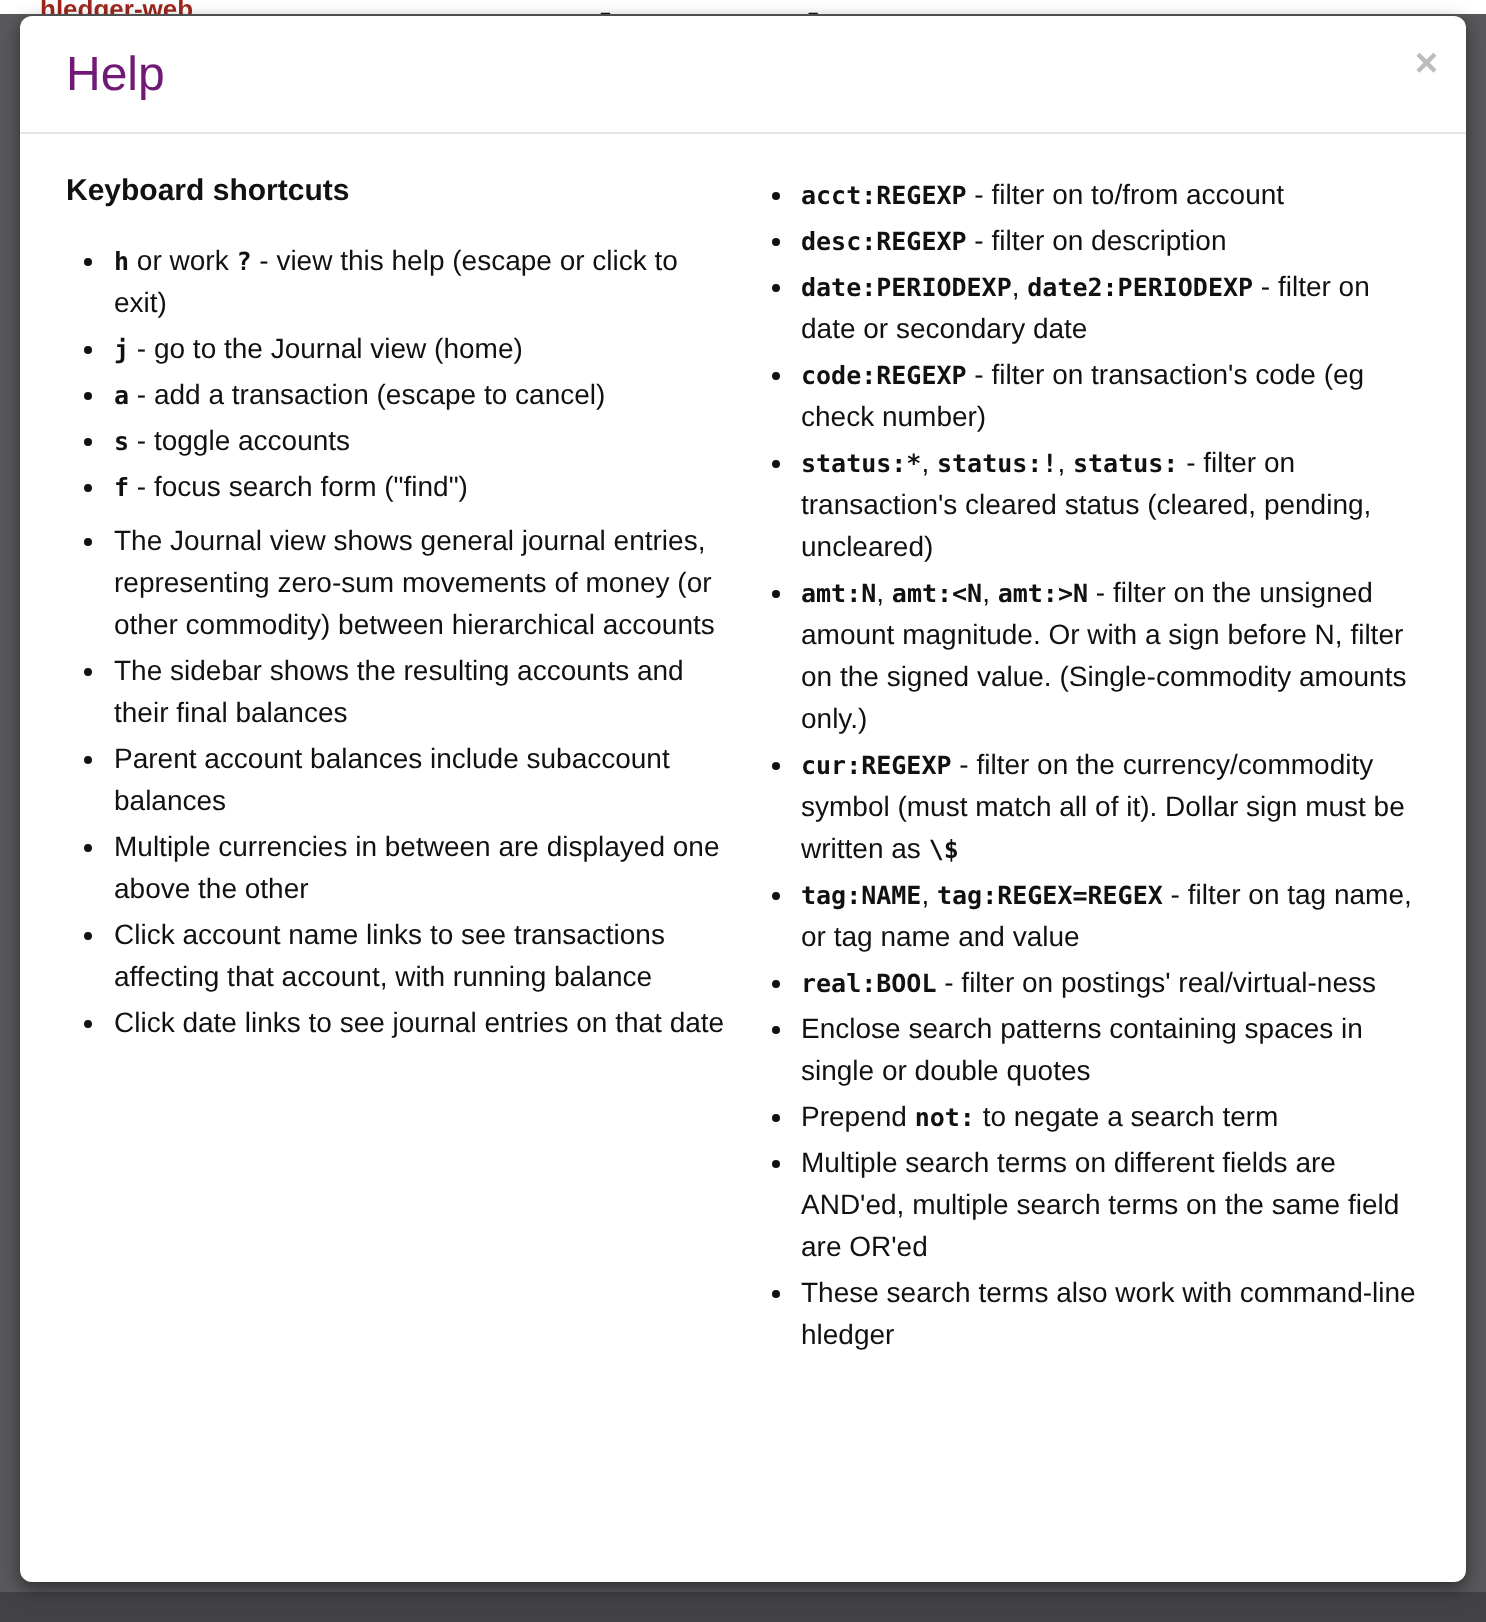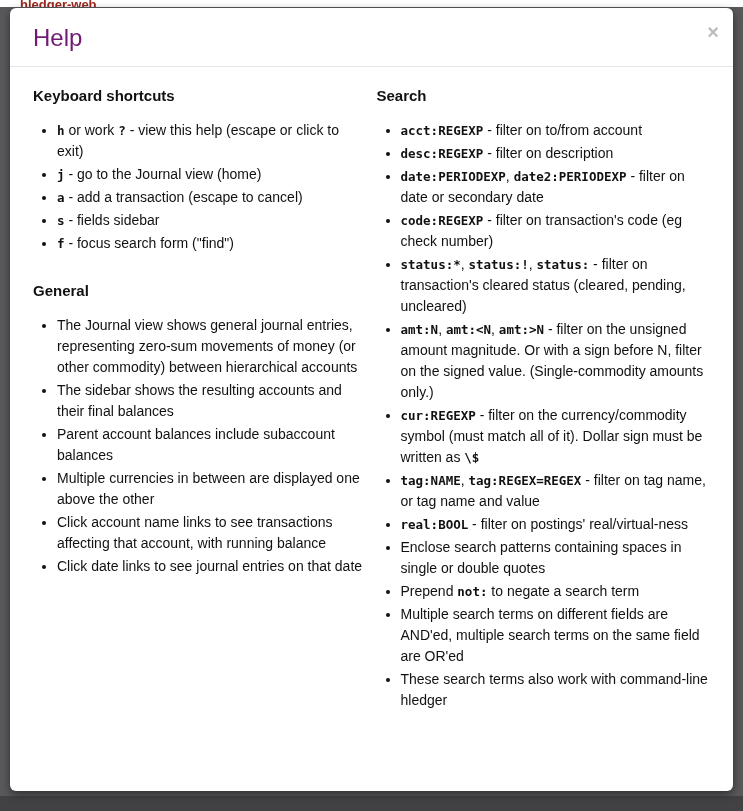--- a/index.html
+++ b/index.html
@@ -74,35 +74,33 @@
     <span class="close">×</span>
     <h2 class="modal-title">Help</h2>
   </div>
   <div class="modal-body">
     <div class="col">
       <h4 class="section-heading">Keyboard shortcuts</h4>
       <ul class="help-list">
           <li><span class="code">h</span><span> or work </span><span class="code">?</span><span> - view this help (escape or click to exit)</span></li>
           <li><span class="code">j</span><span> - go to the Journal view (home)</span></li>
           <li><span class="code">a</span><span> - add a transaction (escape to cancel)</span></li>
-          <li><span class="code">s</span><span> - fields sidebar</span></li>
+          <li><span class="code">s</span><span> - toggle accounts</span></li>
           <li><span class="code">f</span><span> - focus search form ("find")</span></li>
         </ul>
-      <h4 class="section-heading mt">General</h4>
       <ul class="help-list">
           <li><span>The Journal view shows general journal entries, representing zero-sum movements of money (or other commodity) between hierarchical accounts</span></li>
           <li><span>The sidebar shows the resulting accounts and their final balances</span></li>
           <li><span>Parent account balances include subaccount balances</span></li>
           <li><span>Multiple currencies in between are displayed one above the other</span></li>
           <li><span>Click account name links to see transactions affecting that account, with running balance</span></li>
           <li><span>Click date links to see journal entries on that date</span></li>
         </ul>
     </div>
     <div class="col">
-      <h4 class="section-heading">Search</h4>
       <ul class="help-list">
           <li><span class="code">acct:REGEXP</span><span> - filter on to/from account</span></li>
           <li><span class="code">desc:REGEXP</span><span> - filter on description</span></li>
           <li><span class="code">date:PERIODEXP</span><span>, </span><span class="code">date2:PERIODEXP</span><span> - filter on date or secondary date</span></li>
           <li><span class="code">code:REGEXP</span><span> - filter on transaction's code (eg check number)</span></li>
           <li><span class="code">status:*</span><span>, </span><span class="code">status:!</span><span>, </span><span class="code">status:</span><span> - filter on transaction's cleared status (cleared, pending, uncleared)</span></li>
           <li><span class="code">amt:N</span><span>, </span><span class="code">amt:&lt;N</span><span>, </span><span class="code">amt:&gt;N</span><span> - filter on the unsigned amount magnitude. Or with a sign before N, filter on the signed value. (Single-commodity amounts only.)</span></li>
           <li><span class="code">cur:REGEXP</span><span> - filter on the currency/commodity symbol (must match all of it). Dollar sign must be written as </span><span class="code">\$</span></li>
           <li><span class="code">tag:NAME</span><span>, </span><span class="code">tag:REGEX=REGEX</span><span> - filter on tag name, or tag name and value</span></li>
           <li><span class="code">real:BOOL</span><span> - filter on postings' real/virtual-ness</span></li>

